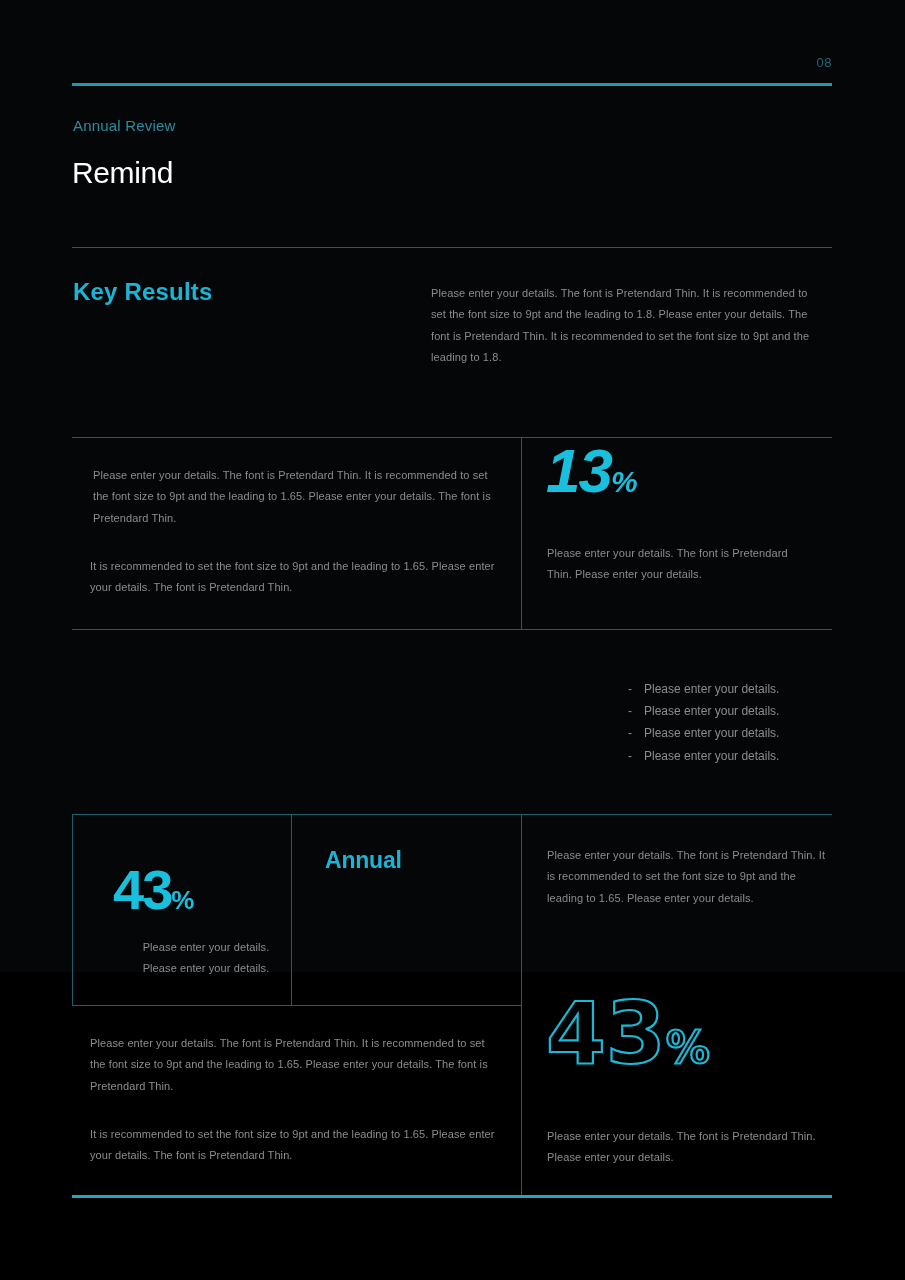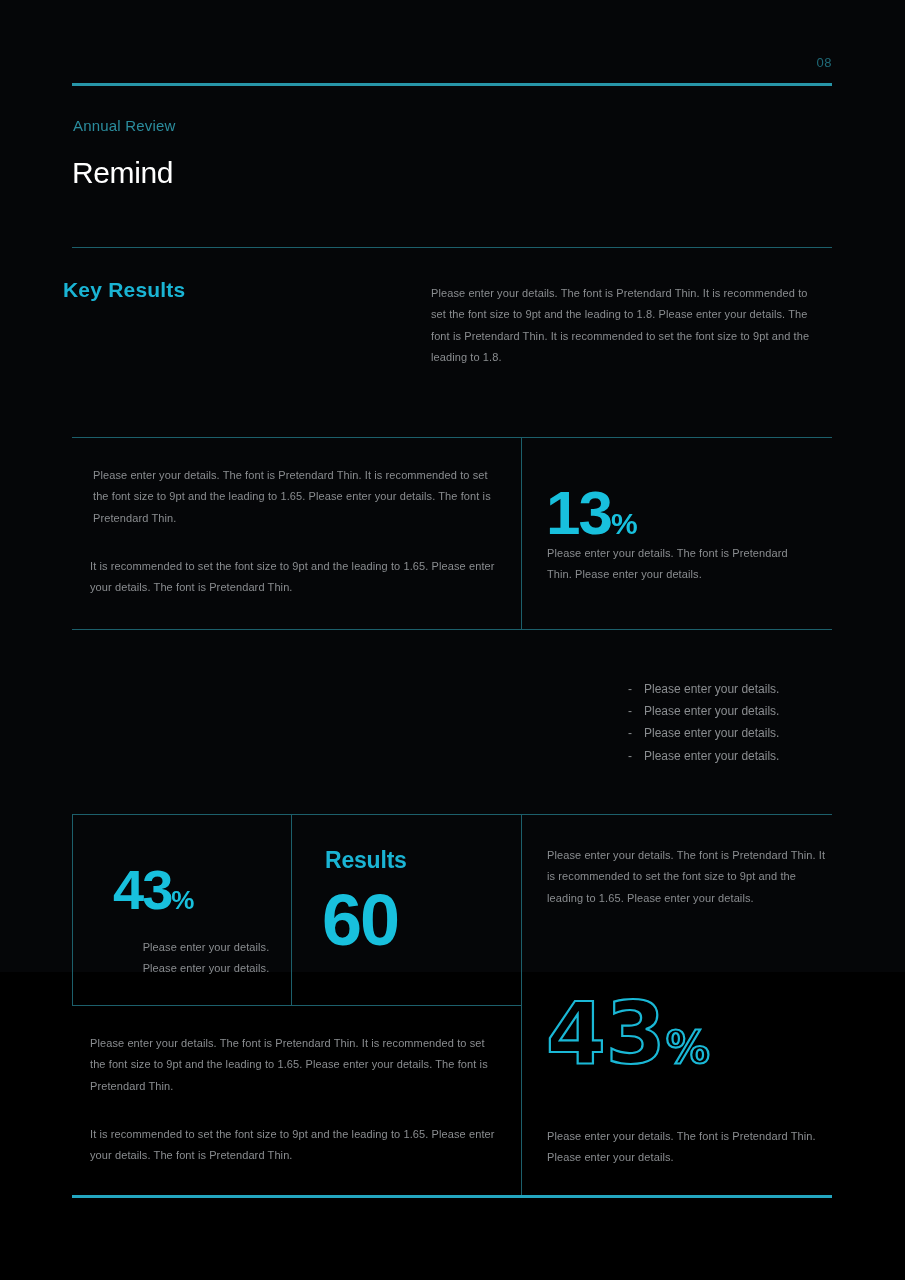--- a/index.html
+++ b/index.html
@@ -77,23 +77,23 @@
     font-size: 30px;
     font-weight: normal;
     color: #ffffff;
     letter-spacing: -0.4px;
     margin-top: 12px;
   }
 
   
   .kr-heading {
     position: absolute;
-    left: 63px;
+    left: 73px;
     top: 278px;
-    font-size: 21px;
+    font-size: 24px;
     font-weight: bold;
     color: #1ab4d4;
     letter-spacing: 0.2px;
   }
   .kr-para {
     position: absolute;
     left: 431px;
     top: 283px;
     width: 392px;
   }
@@ -108,21 +108,22 @@
   .cell-para-b {
     position: absolute;
     left: 90px;
     top: 556px;
     width: 405px;
   }
 
   .stat-13 {
     position: absolute;
     left: 546px;
-    top: 482px;
+    top: 440px;
+    font-style: italic;
   }
   .stat-13-note {
     position: absolute;
     left: 547px;
     top: 543px;
     width: 250px;
   }
 
   .big-number {
     font-weight: bold;
@@ -306,22 +307,21 @@
   <div class="rule rule-thin" style="top:1005px; left:72px; width:450px;"></div>
 
   <div class="stat-43 big-number">
     <span class="num">43</span><span class="unit">%</span>
   </div>
   <div class="stat-43-note body-text">
     <div>Please enter your details.</div>
     <div>Please enter your details.</div>
   </div>
 
-  <div class="billion-label">Results</div>
-  <div class="billion-number">60</div>
+  <div class="billion-label">Annual</div>
 
   <div class="right-para body-text">Please enter your details. The font is Pretendard Thin. It is recommended to set the font size to 9pt and the leading to 1.65. Please enter your details.</div>
 
   <div class="bottom-para-a body-text">Please enter your details. The font is Pretendard Thin. It is recommended to set the font size to 9pt and the leading to 1.65. Please enter your details. The font is Pretendard Thin.</div>
   <div class="bottom-para-b body-text"> It is recommended to set the font size to 9pt and the leading to 1.65. Please enter your details. The font is Pretendard Thin.</div>
 
   <div class="outline-43">
     <span>43</span><span class="unit">%</span>
   </div>
   <div class="right-note-bottom body-text">Please enter your details. The font is Pretendard Thin. Please enter your details.</div>

